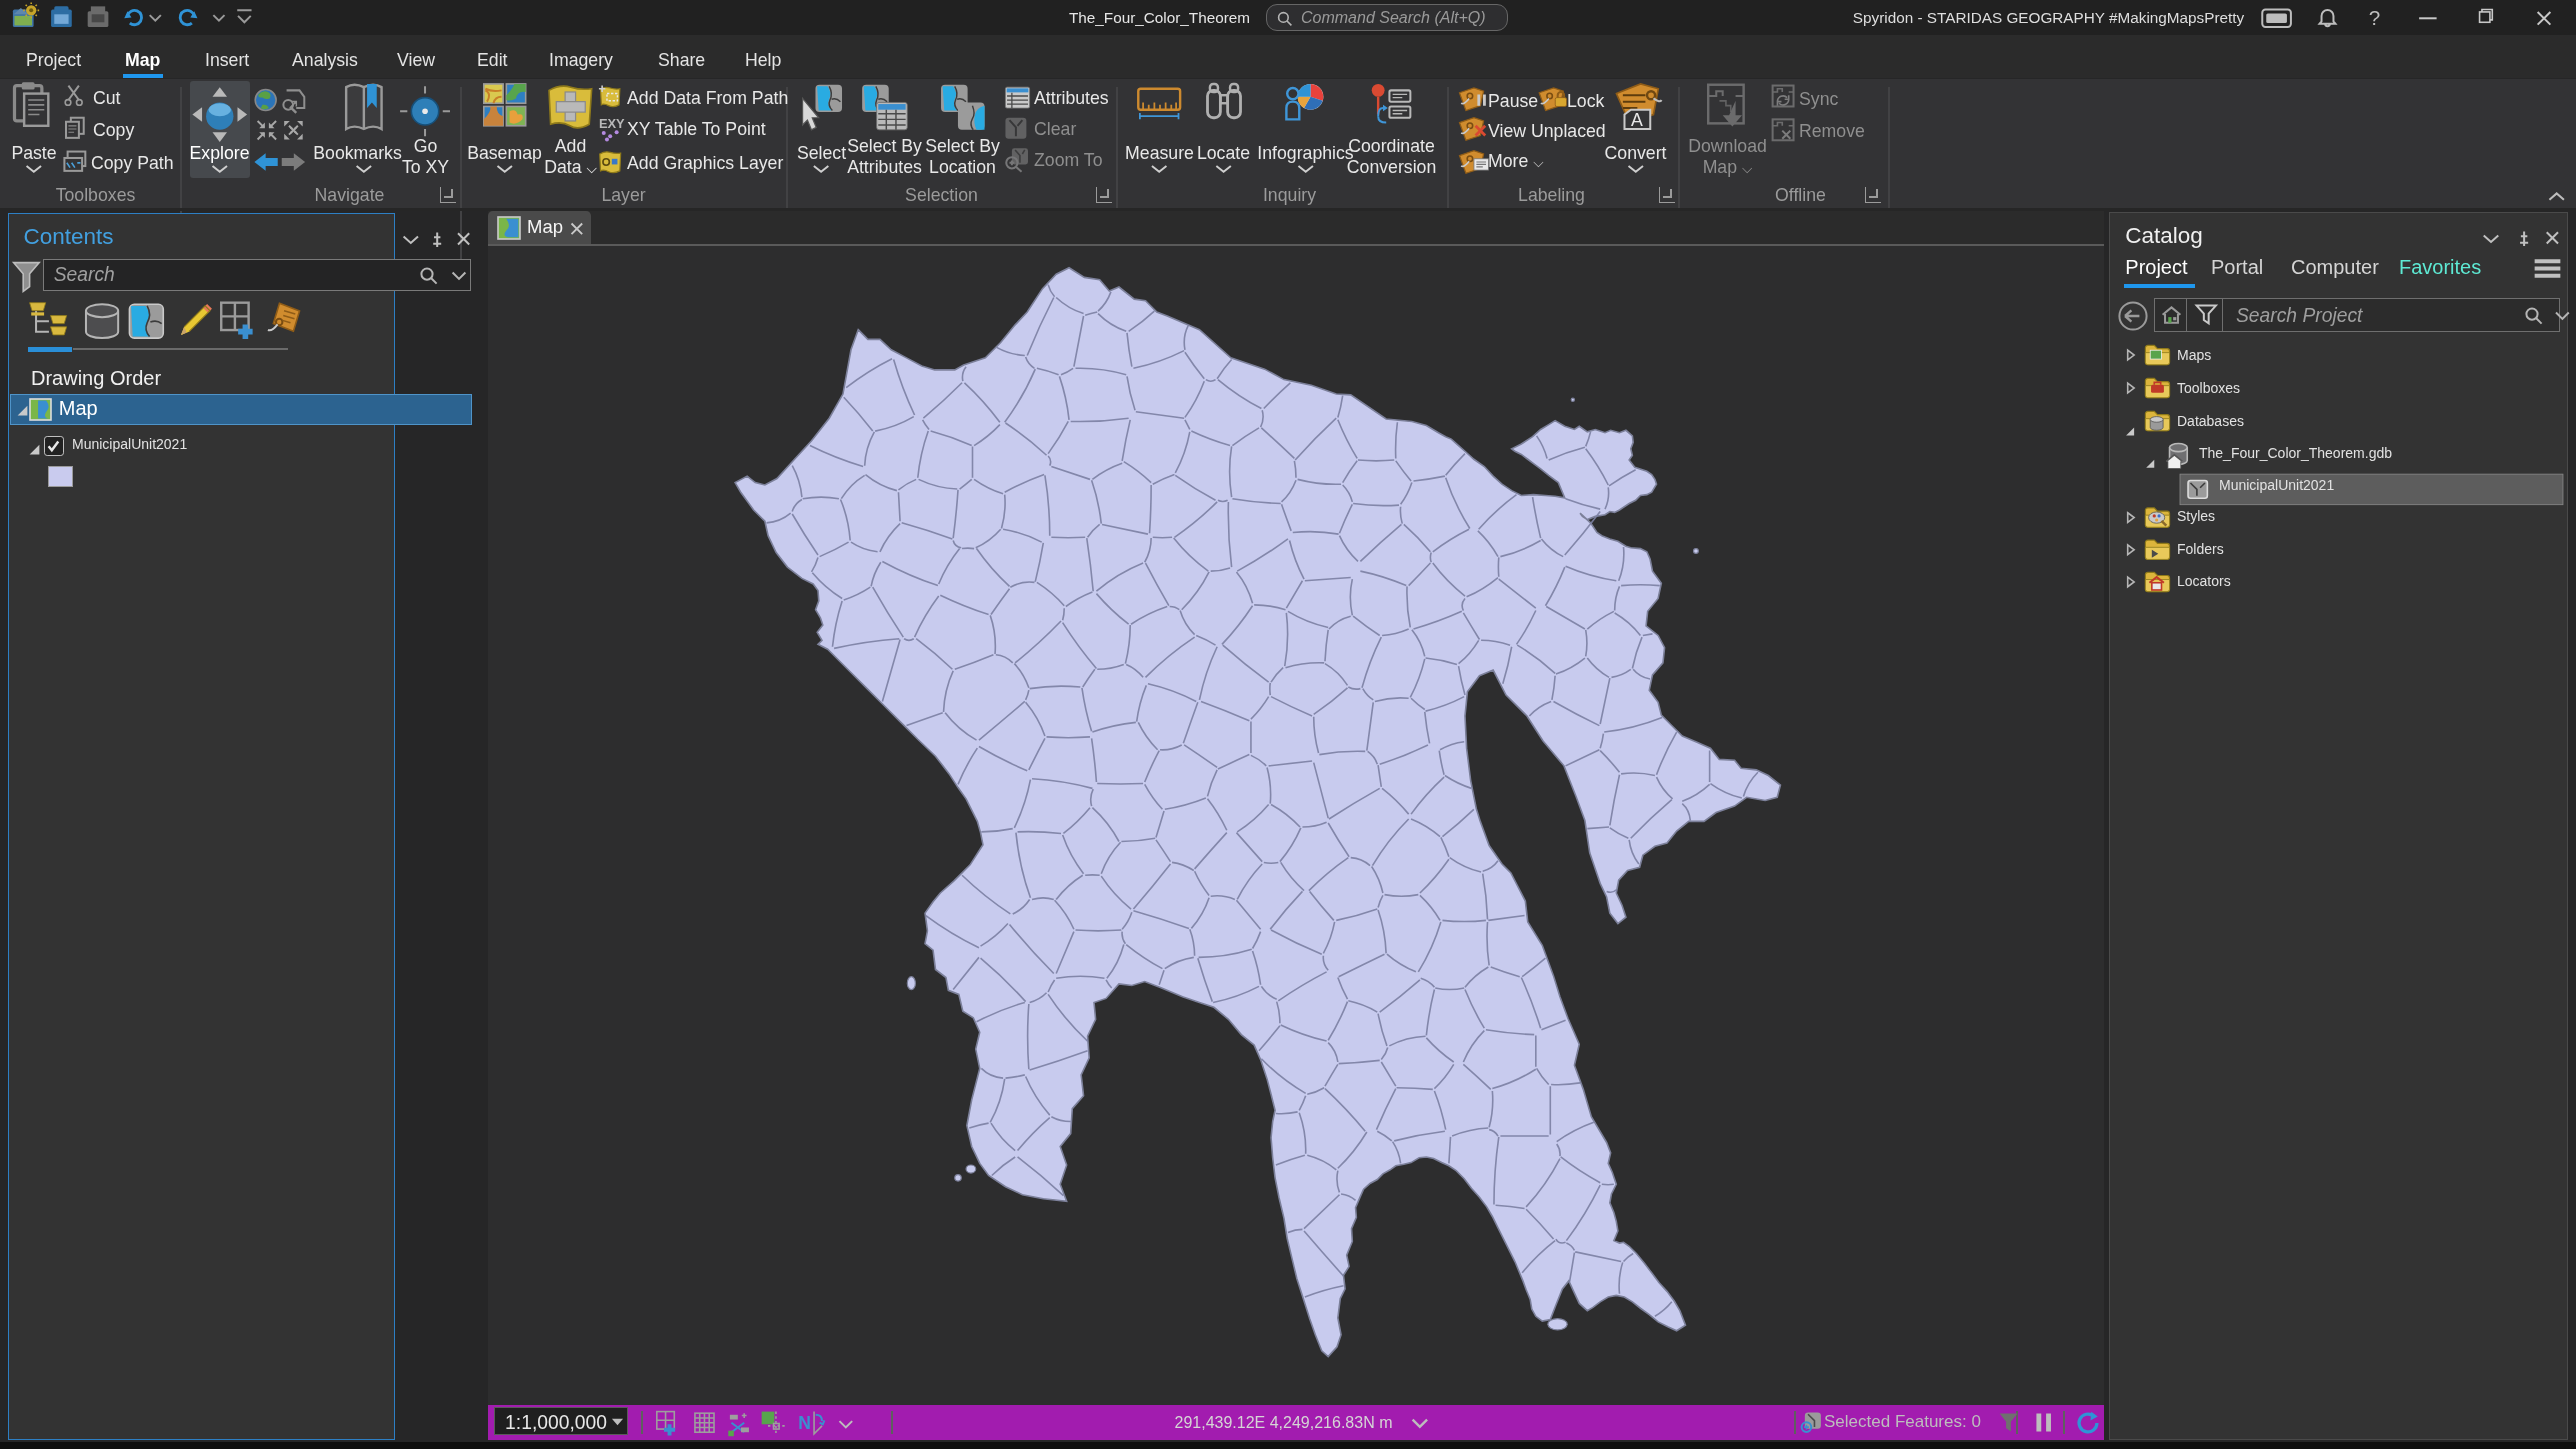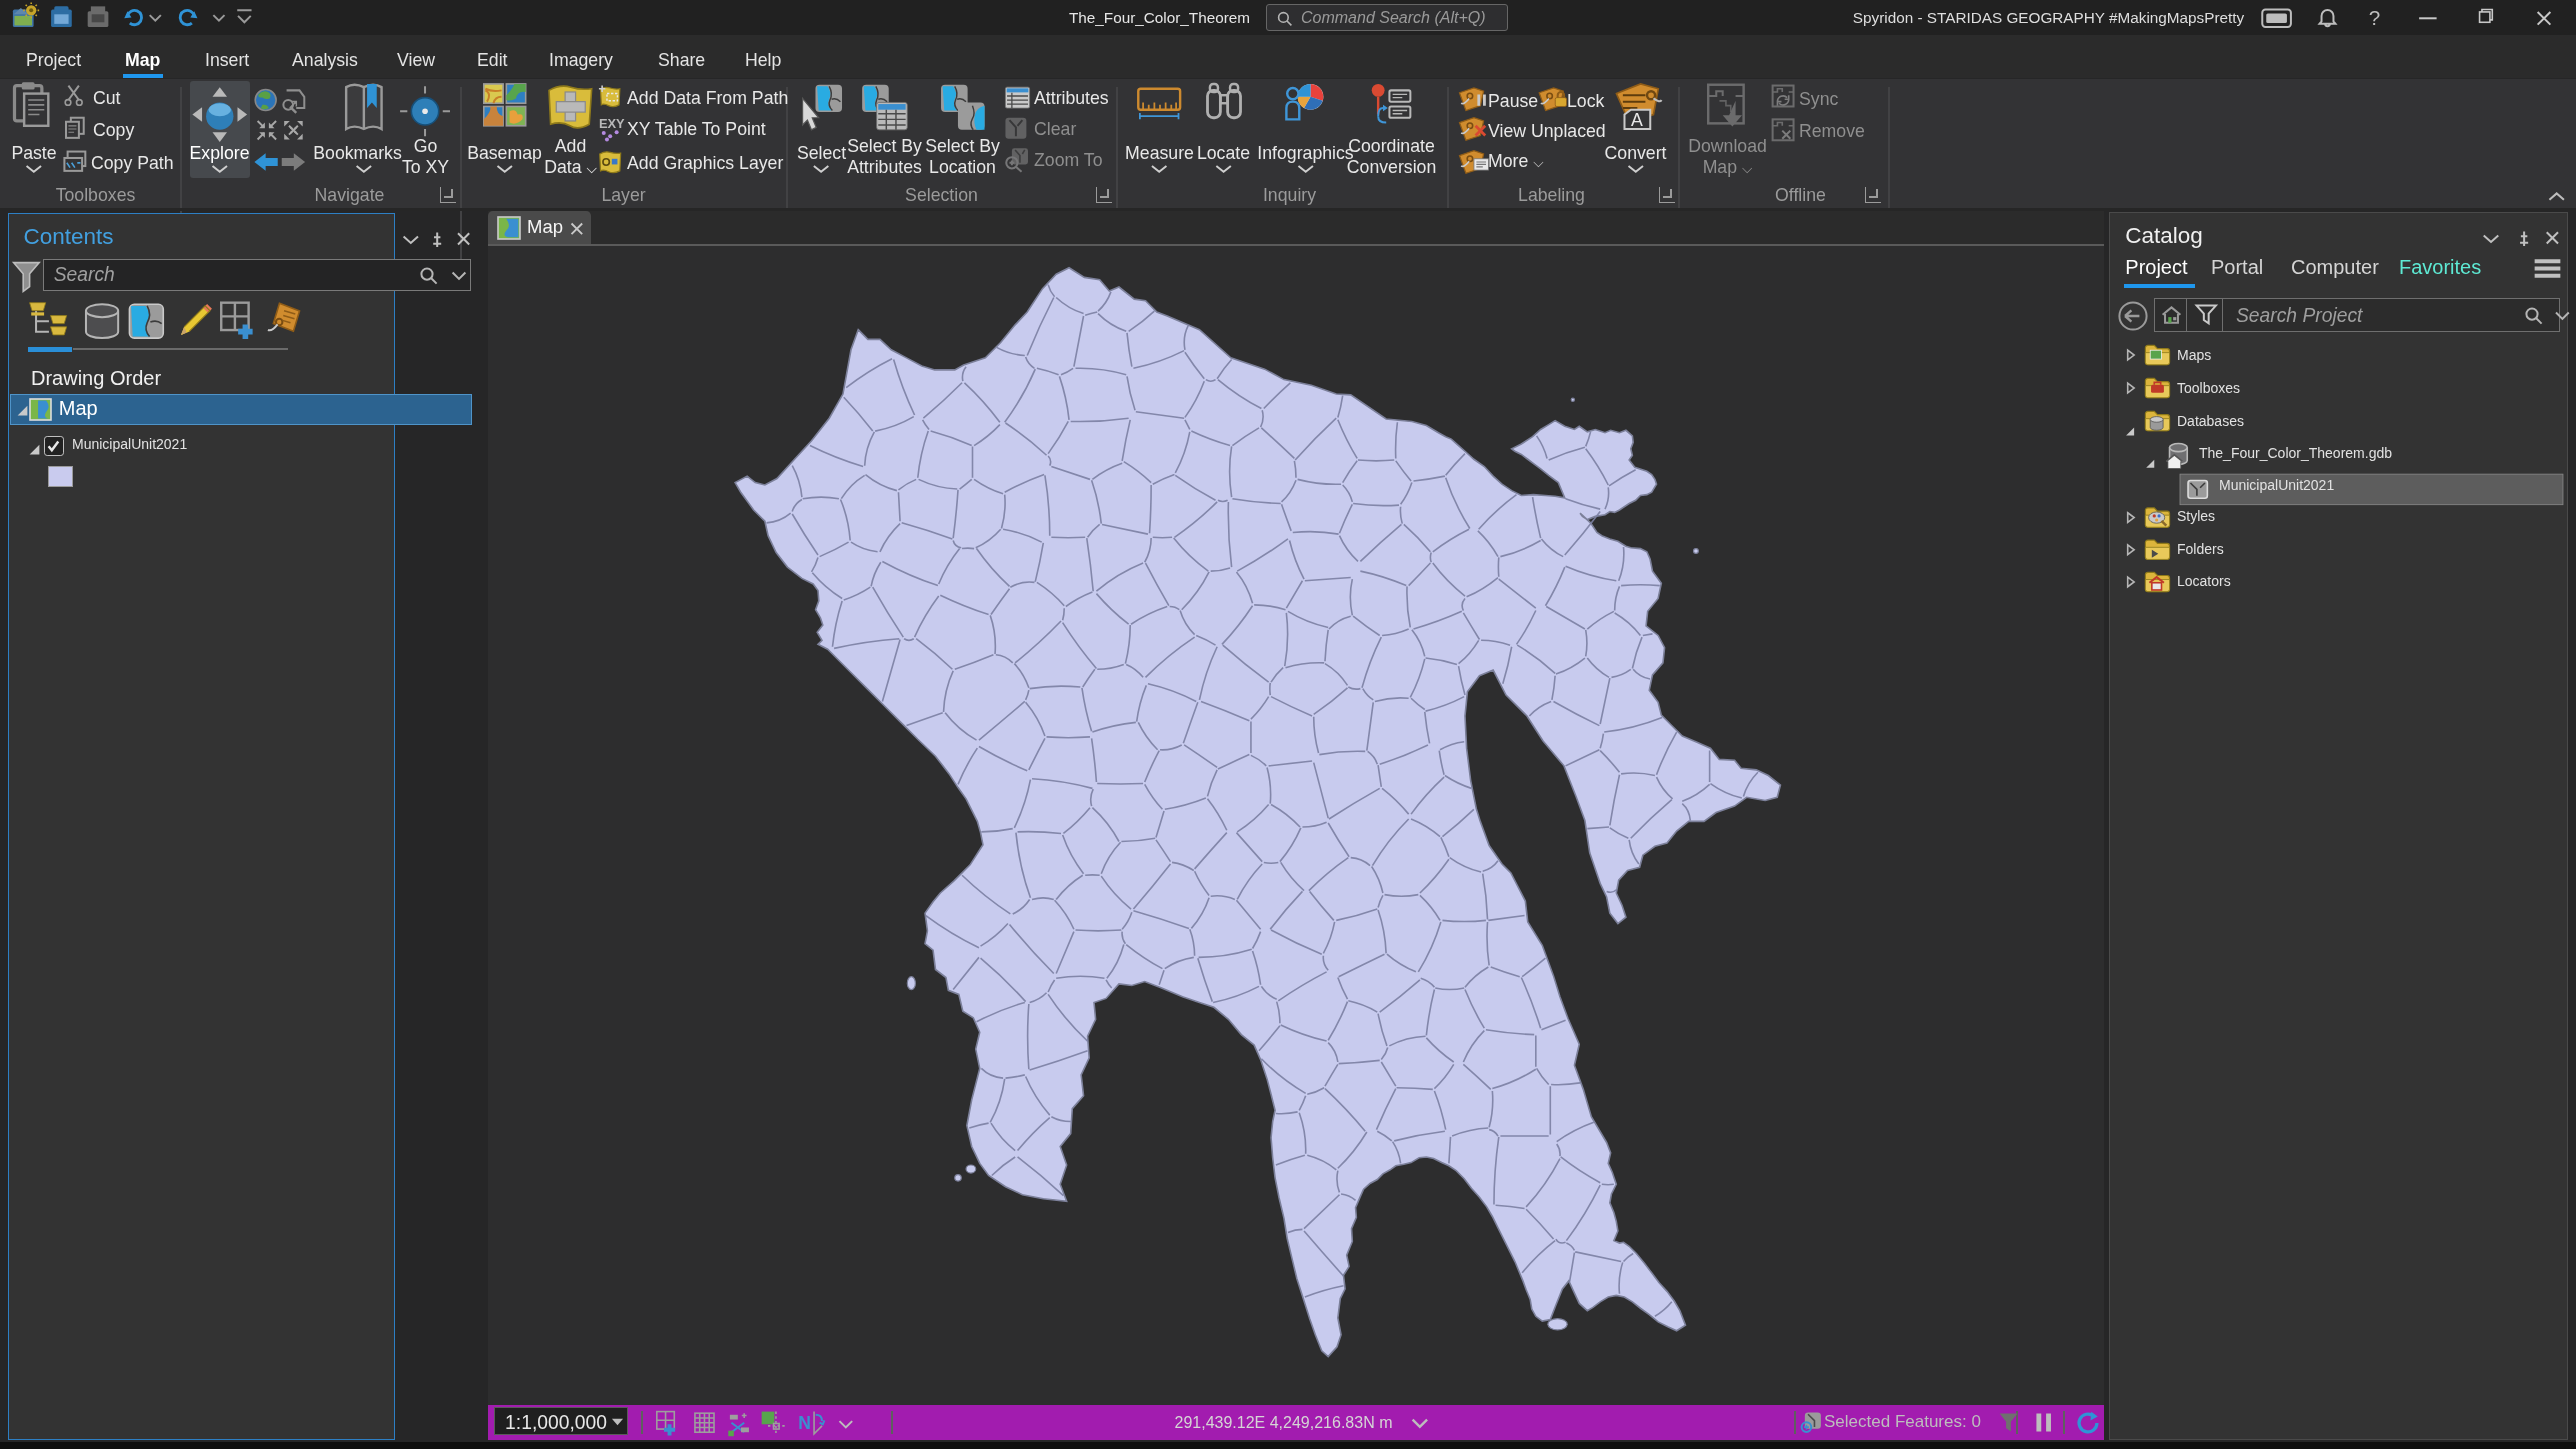--- a/index.html
+++ b/index.html
@@ -50,21 +50,21 @@
   </g>
   <path d="M158 20 a9 9 0 1 1 3 9" fill="none" stroke="#2f93d6" stroke-width="3.6"></path>
         <path d="M163 22 l-9 1 4 -9 z" fill="#2f93d6"></path>
   <path d="M186 19 l7 7 7 -7" stroke="#9a9a9a" stroke-width="2.5" fill="none"></path>
   <path d="M242 20 a9 9 0 1 0 -3 9" fill="none" stroke="#2f93d6" stroke-width="3.6"></path>
         <path d="M237 22 l9 1 -4 -9 z" fill="#2f93d6"></path>
   <path d="M245 19 l7 7 7 -7" stroke="#9a9a9a" stroke-width="2.5" fill="none" transform="translate(21,0)"></path>
   <path d="M296 13 h18 M297 20 l8 8 8 -8" stroke="#9a9a9a" stroke-width="2.5" fill="none"></path>
  </svg>
  <div class="abs" style="left:1067px;top:0;width:185px;height:35px;line-height:35px;text-align:center;color:#e6e6e6;font-size:15.3px">The_Four_Color_Theorem</div>
- <div class="abs" style="left:1266px;top:4px;width:242px;height:27px;background:#2e2e30;border:0.8px solid #666;border-radius:3px">
+ <div class="abs" style="left:1266px;top:4px;width:242px;height:27px;background:#2e2e30;border:0.8px solid #666;border-radius:11px">
    <svg class="abs" style="left:9.7px;top:5.6px" width="16" height="16" viewBox="0 0 20 20">
           <circle cx="8" cy="8" r="6" fill="none" stroke="#b5b5b5" stroke-width="2"></circle>
           <path d="M12.5 12.5 L18 18" stroke="#b5b5b5" stroke-width="2"></path>
         </svg>
    <div class="abs itxt" style="left:34px;top:0;line-height:26px;font-size:16px;color:#9a9a9a">Command Search (Alt+Q)</div>
  </div>
  <div class="abs" style="left:1847px;top:0;width:403px;height:35px;line-height:35px;text-align:center;color:#dedede;font-size:15.3px;white-space:nowrap">Spyridon - STARIDAS GEOGRAPHY #MakingMapsPretty</div>
  <svg class="abs" style="left:2254px;top:0" width="322" height="35" viewBox="0 0 400 44">
   <rect x="8" y="12" width="36" height="22" rx="4" fill="none" stroke="#bdbdbd" stroke-width="2.5"></rect>
         <rect x="13" y="17" width="26" height="12" rx="2" fill="#bdbdbd"></rect>

